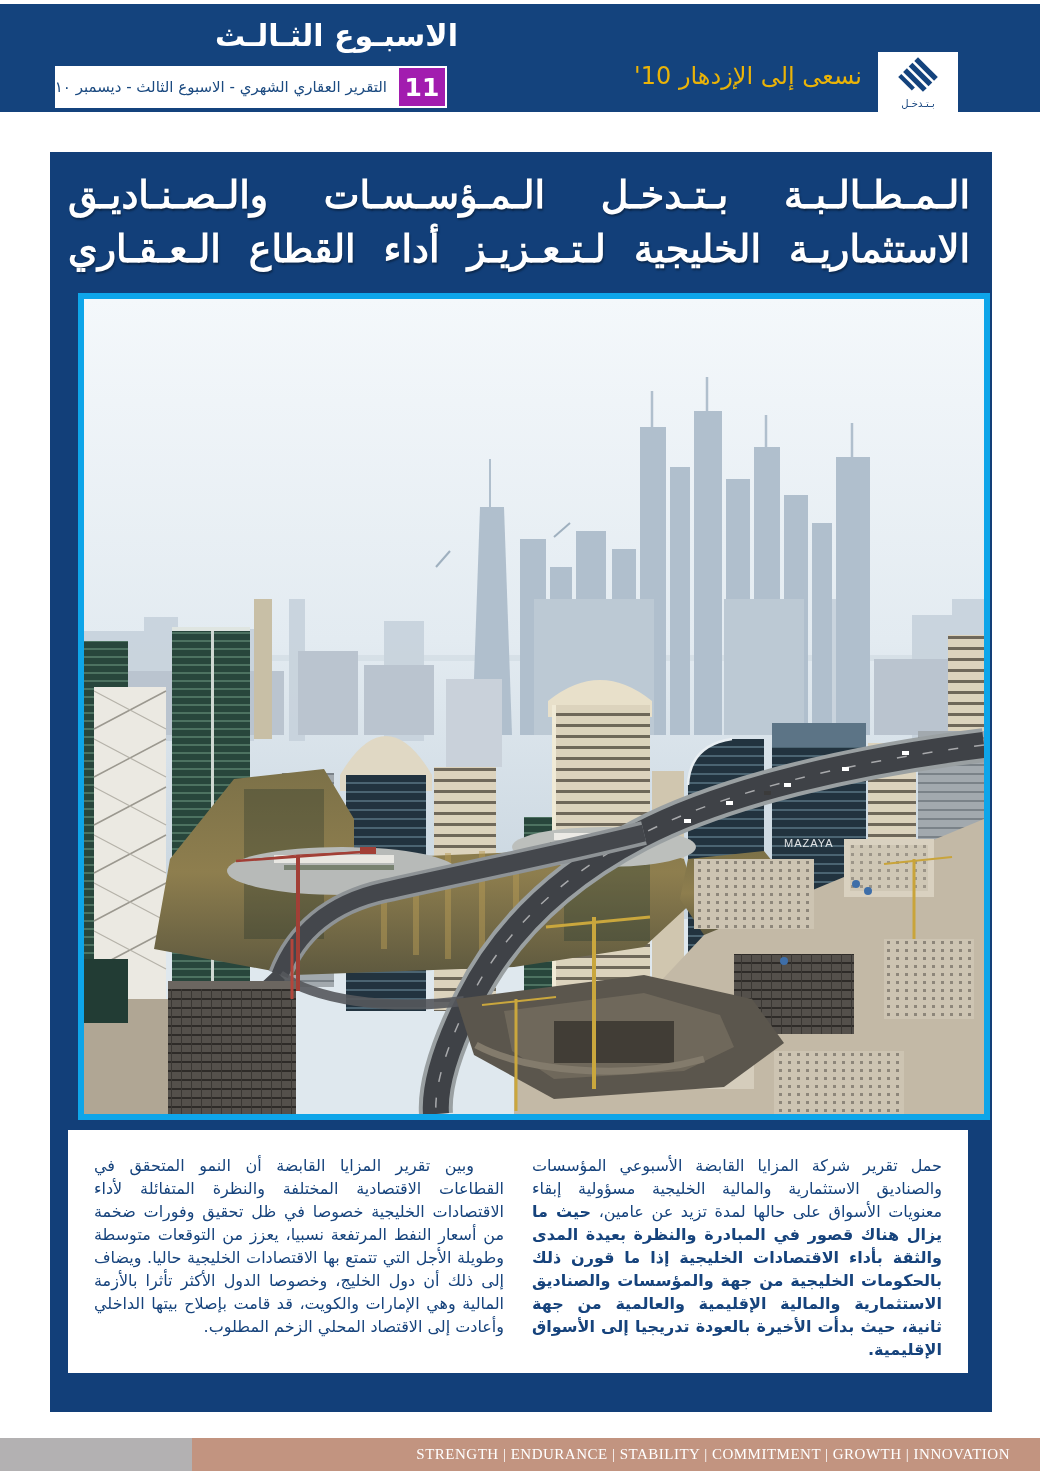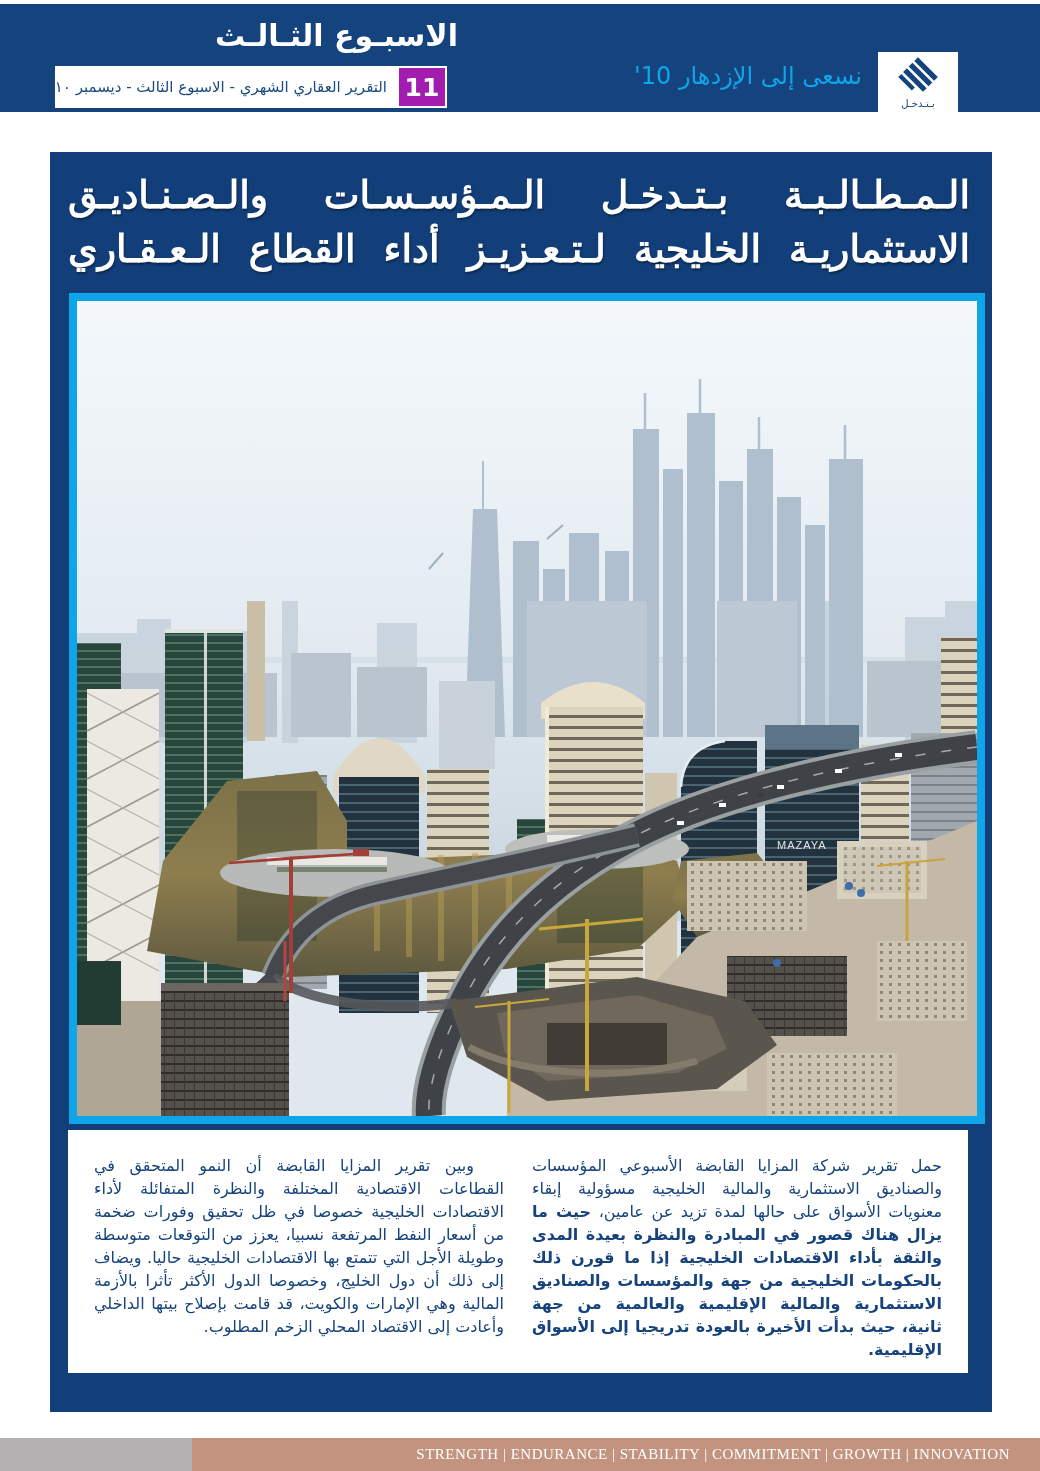--- a/index.html
+++ b/index.html
@@ -8,31 +8,31 @@
   
   .topbar{position:absolute;left:0;top:4px;width:1040px;height:108px;background:#14437d;}
   .week-title{position:absolute;left:215px;top:14px;color:#ffffff;font-size:30px;font-weight:700;
               direction:rtl;white-space:nowrap;}
   .report-badge{position:absolute;left:55px;top:62px;width:392px;height:42px;
                 border:2px solid #ffffff;display:flex;box-sizing:border-box;}
   .badge-label{flex:1;background:#ffffff;color:#1b4a80;direction:rtl;text-align:right;
                font-size:15px;line-height:38px;padding:0 12px;white-space:nowrap;overflow:hidden;}
   .badge-number{width:46px;background:#a21caf;color:#ffffff;font-size:25px;font-weight:700;
                 display:flex;align-items:center;justify-content:center;}
-  .slogan{position:absolute;right:178px;top:58px;color:#0ea5e9;font-size:24px;direction:rtl;white-space:nowrap;}
+  .slogan{position:absolute;right:178px;top:58px;color:#eab308;font-size:24px;direction:rtl;white-space:nowrap;}
   .logo-tile{position:absolute;left:878px;top:48px;width:80px;height:67px;background:#ffffff;
              display:flex;flex-direction:column;align-items:center;justify-content:flex-start;z-index:3;}
   .logo-tile svg{margin-top:4px;}
   .logo-word{color:#14437d;font-size:10px;line-height:12px;direction:rtl;}
   
   .panel{position:absolute;left:50px;top:152px;width:942px;height:1260px;background:#123f79;}
   .headline{position:absolute;left:18px;right:22px;top:16px;color:#ffffff;font-weight:700;
             direction:rtl;font-size:38px;line-height:54px;text-shadow:1px 2px 2px rgba(0,0,0,.35);font-family:Liberation Serif, serif;}
   .headline .hl-line{display:block;text-align:justify;text-align-last:justify;}
-  .photo{position:absolute;left:19px;top:141px;width:900px;height:815px;border:8px solid #0ea5e9;
+  .photo{position:absolute;left:28px;top:141px;width:900px;height:815px;border:6px solid #0ea5e9;
          margin:0;padding:0;background:#dfe8ee;}
   .photo svg{display:block;}
   
   .bodycard{position:absolute;left:18px;top:978px;width:900px;height:243px;background:#ffffff;
             box-sizing:border-box;padding:24px 26px 0 26px;direction:rtl;display:flex;gap:28px;}
   .bodycard .col{flex:1;color:#16437c;font-size:16px;line-height:23px;text-align:justify;margin:0;}
   .bodycard .col.left{text-indent:30px;}
   .bodycard b{font-weight:700;}
   
   .foot-strip{position:absolute;left:0;top:1438px;width:1040px;height:33px;display:flex;}

